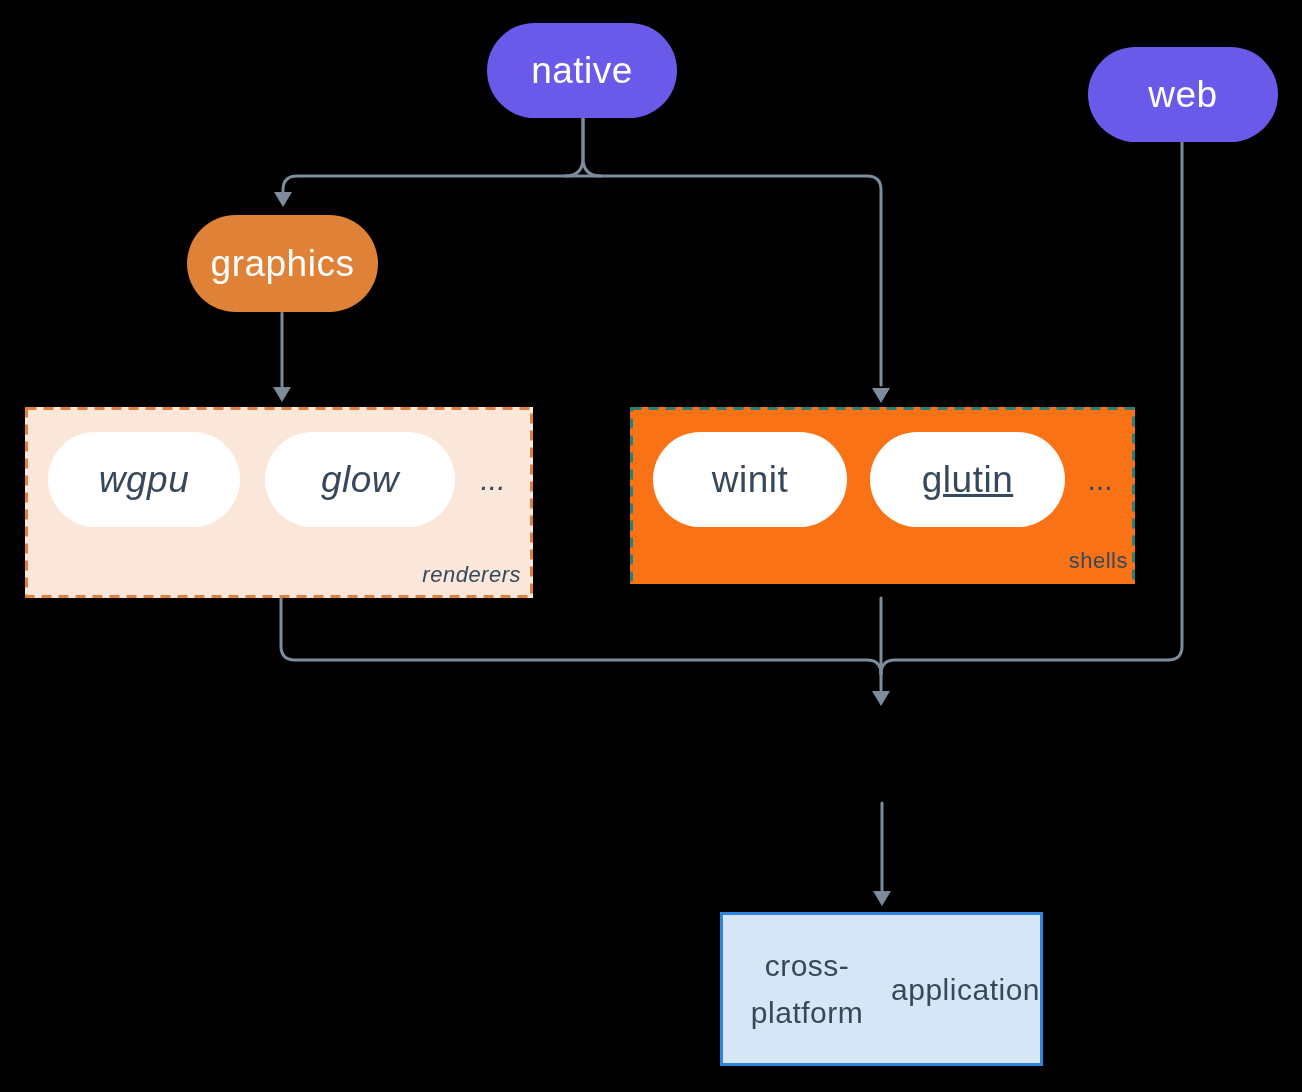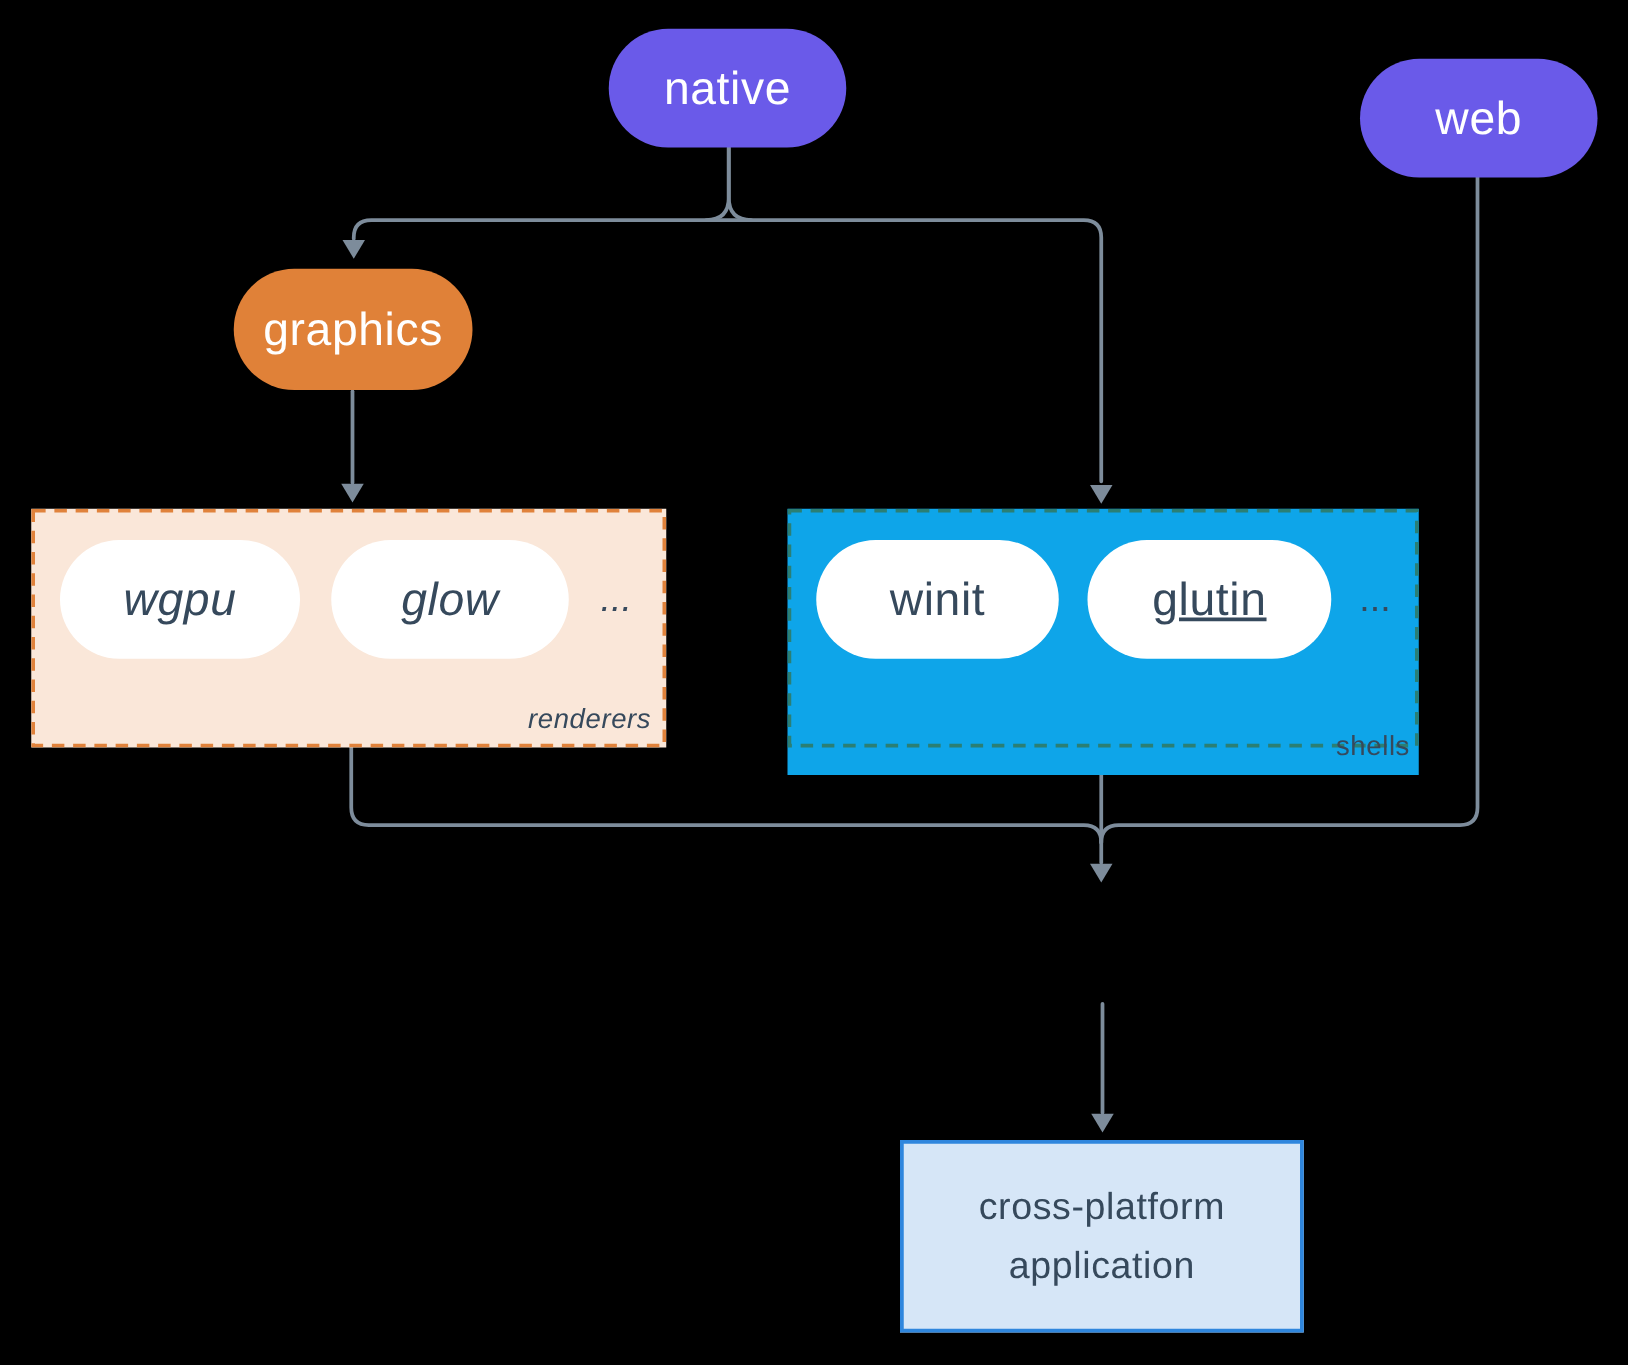--- a/index.html
+++ b/index.html
@@ -35,21 +35,21 @@
     letter-spacing: 0.5px;
     white-space: nowrap;
   }
   .pill.purple { background: #6a5ae9; color: #ffffff; }
   .pill.orange { background: #e08138; color: #ffffff; }
   .pill.blue   { background: #2e87db; color: #ffffff; }
   .pill.white  { background: #ffffff; color: #36495c; }
 
   .group { position: absolute; box-sizing: border-box; }
   .group.renderers { left: 25px; top: 407px; width: 508px; height: 191px; background: #fae7d9; font-style: italic; }
-  .group.shells    { left: 630px; top: 407px; width: 505px; height: 213px; background: #0ea5e9; }
+  .group.shells    { left: 630px; top: 407px; width: 505px; height: 177px; background: #f97316; }
   .group .dash { position: absolute; left: 0; top: 0; width: 100%; height: 100%; }
   .group .dash rect { fill: none; stroke-width: 3; }
   .group.renderers .dash rect { stroke: #e0823b; }
   .group.shells    .dash rect { stroke: #2b7f74; }
 
   .group-label {
     position: absolute;
     font-size: 22px;
     color: #36495c;
     letter-spacing: 0.5px;
@@ -82,21 +82,20 @@
 
   .appbox {
     position: absolute;
     left: 720px; top: 912px;
     width: 323px; height: 154px;
     box-sizing: border-box;
     background: #d6e6f7;
     border: 3px solid #2f86dd;
     color: #36495c;
     display: flex;
-    flex-direction: column;
     align-items: center;
     justify-content: center;
     font-size: 30px;
     line-height: 47px;
     letter-spacing: 0.5px;
     text-align: center;
   }
 </style>
 </head>
 <body>

